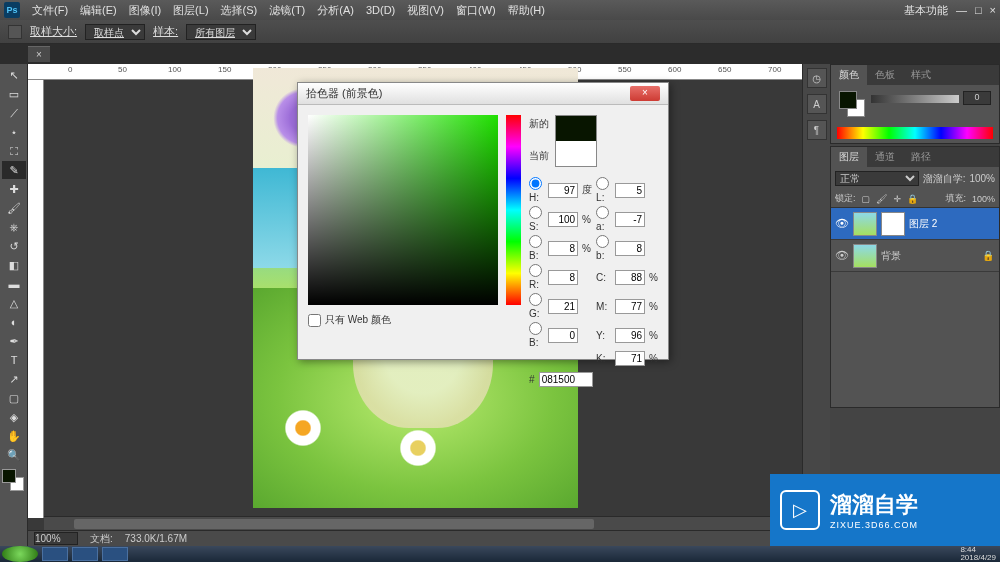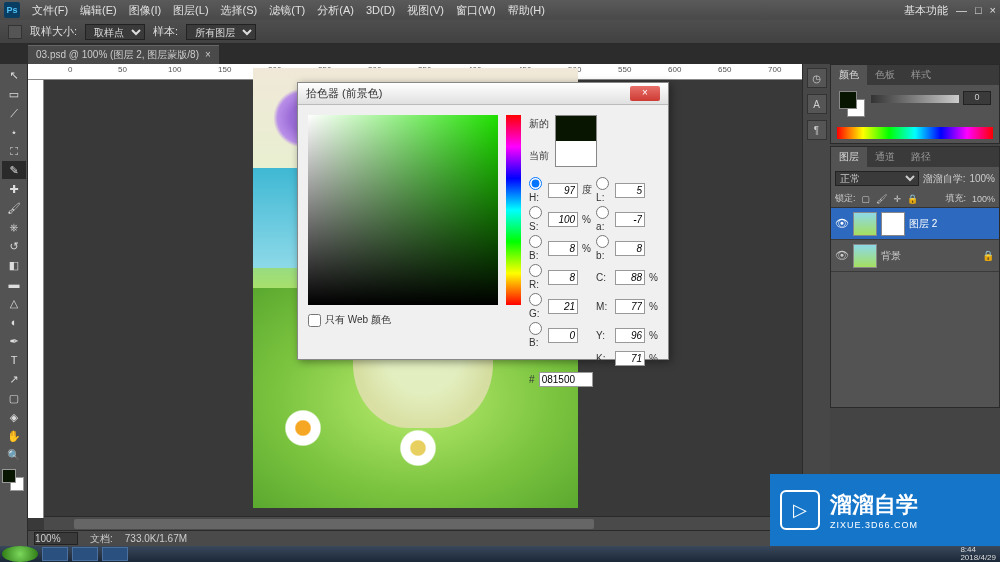--- a/index.html
+++ b/index.html
@@ -5,21 +5,21 @@
     * { margin: 0; padding: 0; box-sizing: border-box; font-family: "Microsoft YaHei", sans-serif; }
     body { width: 1000px; height: 562px; background: #393939; overflow: hidden; position: relative; }
     
     
     .menubar { height: 20px; background: linear-gradient(#5a5a5a, #494949); display: flex; align-items: center; padding: 0 4px; font-size: 11px; color: #e0e0e0; gap: 12px; }
     .menubar .ps-icon { width: 16px; height: 16px; background: #0a3d62; border-radius: 2px; display: flex; align-items: center; justify-content: center; color: #4fc3f7; font-size: 9px; font-weight: bold; }
     .menubar span { cursor: default; }
     .menubar .right-side { margin-left: auto; display: flex; gap: 8px; align-items: center; }
     
     
-    .optbar { height: 24px; background: linear-gradient(#4e4e4e, #414141); display: flex; align-items: center; padding: 0 8px; font-size: 11px; color: #ddd; gap: 8px; border-bottom: 1px solid #2a2a2a; }
+    .optbar { height: 24px; background: linear-gradient(#4e4e4e, #414141); display: flex; align-items: center; padding: 0 8px; font-size: 11px; color: #ddd; gap: 8px; border-bottom: 1px solid #2a2a2a; text-decoration: underline; }
     .optbar select, .optbar .dd { background: #3a3a3a; color: #ddd; border: 1px solid #222; font-size: 10px; padding: 1px 4px; height: 16px; }
     .small-icon { width: 14px; height: 14px; background: #555; border: 1px solid #333; }
     
     
     .tabbar { height: 20px; background: #2c2c2c; display: flex; align-items: center; padding-left: 28px; font-size: 10px; color: #ccc; }
     .tab { background: #4a4a4a; padding: 2px 8px; border-top: 1px solid #666; display: flex; align-items: center; gap: 6px; }
     .tab .close { font-size: 10px; }
     
     
     .main { display: flex; height: 482px; }
@@ -88,21 +88,21 @@
     .cp-hue { width: 16px; height: 190px; background: linear-gradient(to bottom, red, magenta, blue, cyan, lime, yellow, red); }
     .cp-right { flex: 1; display: flex; flex-direction: column; font-size: 10px; }
     .cp-preview-row { display: flex; align-items: flex-start; gap: 6px; }
     .cp-preview-labels { display: flex; flex-direction: column; gap: 18px; padding-top: 2px; }
     .cp-preview { width: 42px; height: 52px; display: flex; flex-direction: column; border: 1px solid #888; }
     .cp-new { flex: 1; background: #081500; }
     .cp-cur { flex: 1; background: #fff; }
     .cp-buttons { display: flex; flex-direction: column; gap: 3px; margin-left: auto; }
     .cp-btn { width: 62px; height: 19px; background: linear-gradient(#fdfdfd, #e4e4e4); border: 1px solid #999; border-radius: 2px; font-size: 10px; text-align: center; line-height: 17px; }
     .cp-fields { margin-top: 10px; display: grid; grid-template-columns: auto 30px auto auto 30px auto; gap: 3px 4px; align-items: center; font-size: 10px; }
-    .cp-fields input[type=text] { width: 30px; height: 15px; font-size: 10px; border: 1px solid #999; padding: 0 2px; text-align: right; font-style: italic; }
+    .cp-fields input[type=text] { width: 30px; height: 15px; font-size: 10px; border: 1px solid #999; padding: 0 2px; text-align: right; }
     .cp-fields input[type=radio] { margin-right: 2px; }
     .cp-hex { margin-top: 6px; display: flex; gap: 4px; align-items: center; }
     .cp-hex input { width: 54px; height: 15px; font-size: 10px; border: 1px solid #999; padding: 0 2px; }
     .cp-web { margin-top: 8px; font-size: 10px; display: flex; align-items: center; gap: 4px; }
     
     
     .statusbar { position: absolute; bottom: 16px; left: 28px; right: 198px; height: 16px; background: #4a4a4a; display: flex; align-items: center; font-size: 10px; color: #ccc; padding: 0 6px; gap: 12px; border-top: 1px solid #2a2a2a; }
     .statusbar input { width: 44px; background: #3a3a3a; border: 1px solid #222; color: #ccc; font-size: 10px; }
     
     
@@ -149,21 +149,20 @@
 <div class="optbar">
   <div class="small-icon"></div>
   <span>取样大小:</span>
   <select class="dd"><option>取样点</option></select>
   <span>样本:</span>
   <select class="dd"><option>所有图层</option></select>
 </div>
 
 <div class="tabbar">
   <div class="tab">
-    <span>03.psd @ 100% (图层 2, 图层蒙版/8)</span>
     <span class="close">×</span>
   </div>
 </div>
 
 <div class="main">
 
   <div class="toolbox">
     <div class="tool">↖</div>
     <div class="tool">▭</div>
     <div class="tool">⟋</div>

